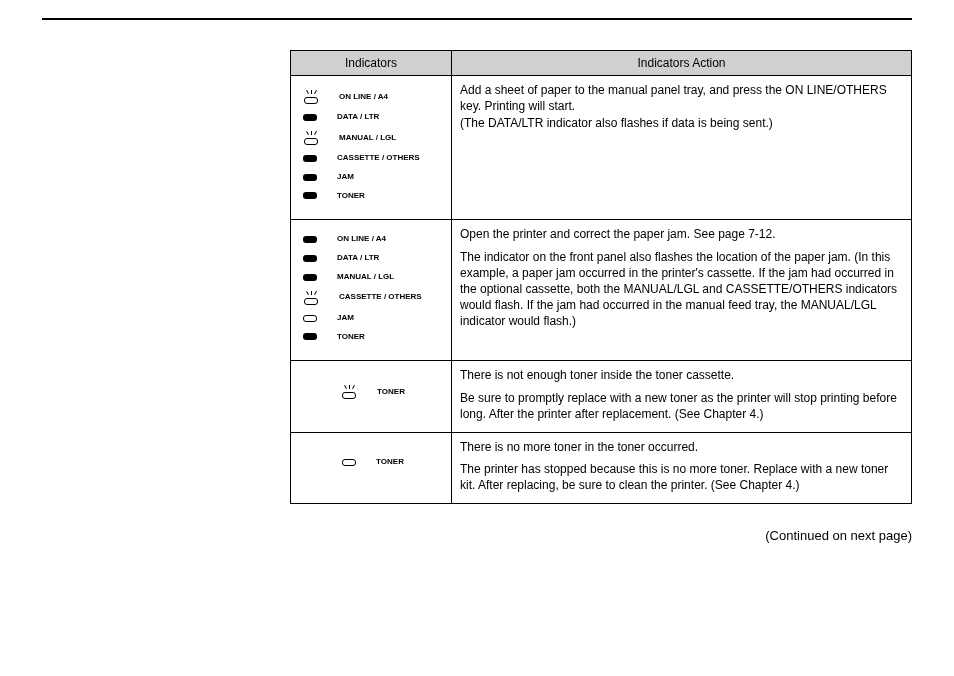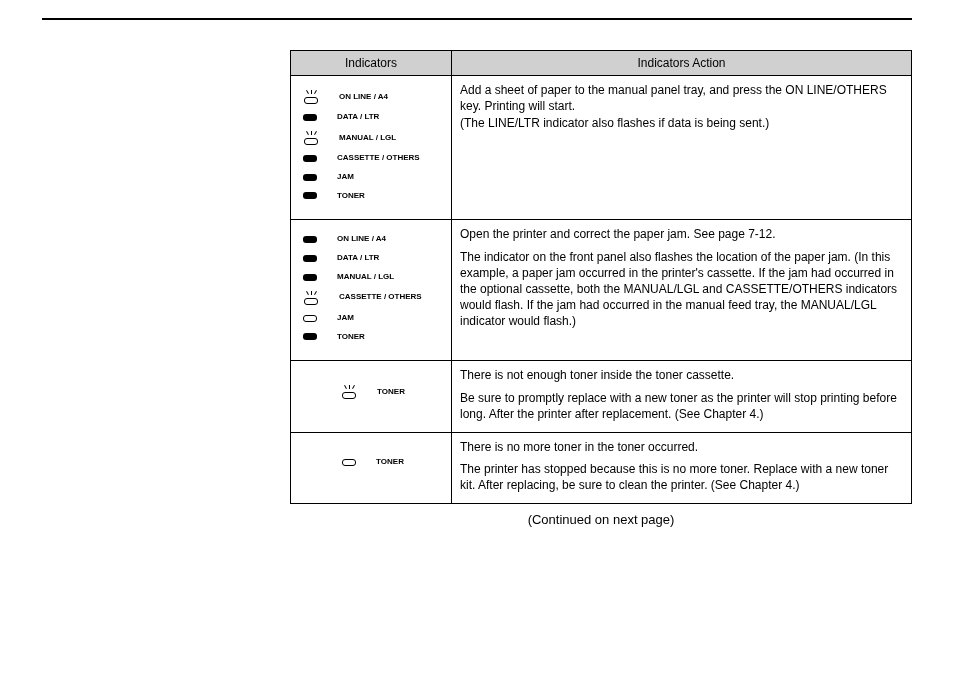--- a/index.html
+++ b/index.html
@@ -58,23 +58,23 @@
     position:absolute; left:1px; bottom:0; width:14px; height:7px; border:1px solid #000; border-radius:3px; box-sizing:border-box;
   }
   .led-flash .ray1,.led-flash .ray2,.led-flash .ray3{
     position:absolute; width:1px; height:4px; background:#000; top:0;
   }
   .led-flash .ray1{left:4px; transform:rotate(-30deg);}
   .led-flash .ray2{left:8px;}
   .led-flash .ray3{left:12px; transform:rotate(30deg);}
   .action-bold { font-weight: normal; }
   .continued {
-    text-align: center;
+    text-align: right;
     font-size: 13px;
-    margin-top: 8px;
+    margin-top: 24px;
   }
 </style>
 </head>
 <body>
 
 <div class="page">
   <div class="topline"></div>
 
   <div class="content">
     <table class="tbl">
@@ -120,21 +120,21 @@
                 <span>JAM</span>
               </div>
               <div class="ind-row">
                 <span class="led-solid"></span>
                 <span>TONER</span>
               </div>
             </div>
           </td>
           <td>
             <span>Add a sheet of paper to the manual panel tray, and press the </span><span class="action-bold">ON LINE</span><span>/</span><span class="action-bold">OTHERS</span><span> key. Printing will start.</span><br>
-            <span>(The LINE/LTR indicator also flashes if data is being sent.)</span>
+            <span>(The DATA/LTR indicator also flashes if data is being sent.)</span>
           </td>
         </tr>
 
         <tr>
           <td>
             <div class="ind-list">
               <div class="ind-row">
                 <span class="led-solid"></span>
                 <span>ON LINE / A4</span>
               </div>

